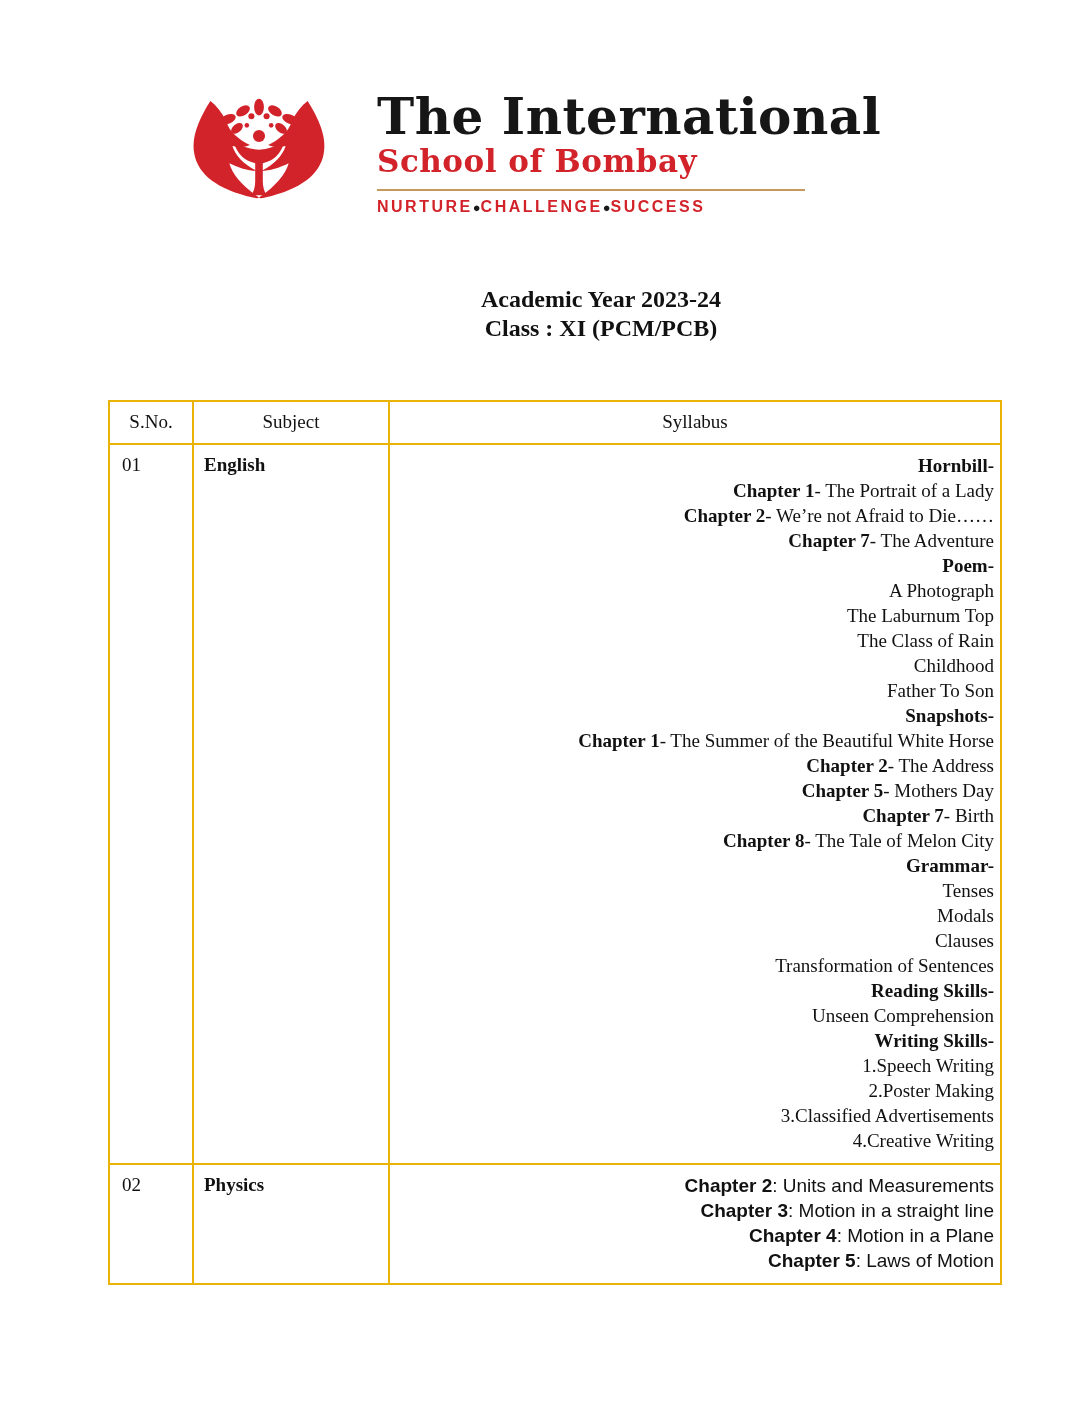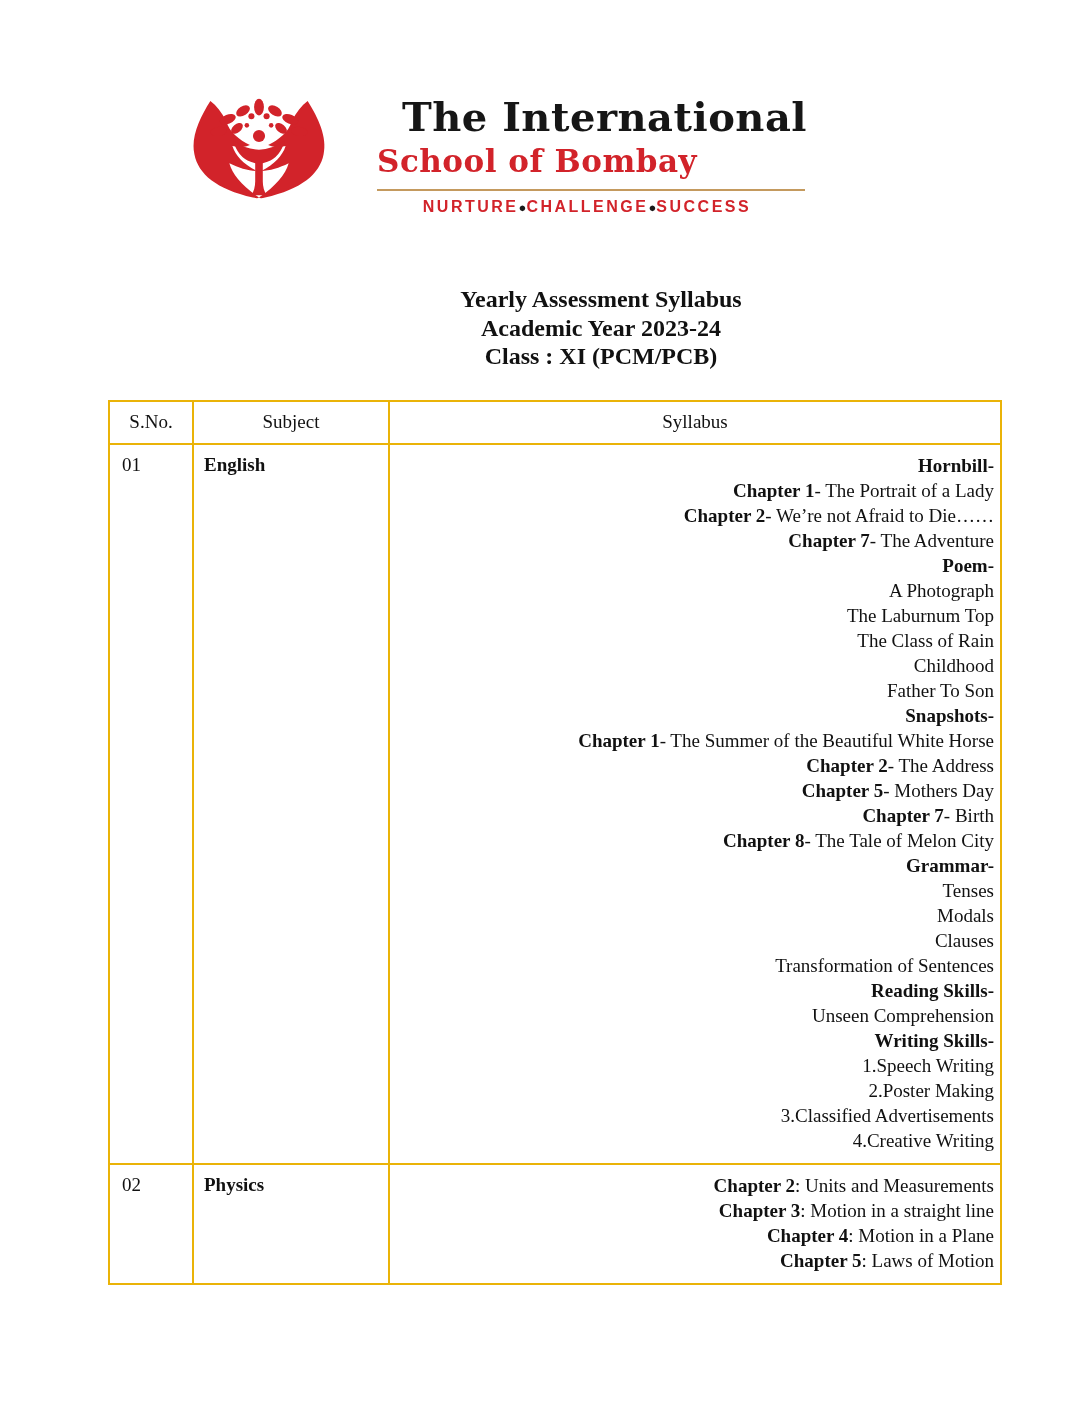--- a/index.html
+++ b/index.html
@@ -18,32 +18,32 @@
   }
   
   .logo-block{
     position:absolute;left:183px;top:96px;
     display:flex;align-items:flex-start;gap:42px;
   }
   .logo-mark{width:152px;height:118px;flex:0 0 auto;}
   .logo-text{width:430px;}
   .logo-line1{
     font-family:"DejaVu Serif", serif;
-    font-weight:bold;font-size:40px;line-height:42px;
-    color:#161616;letter-spacing:0.5px;white-space:nowrap;text-align:right;
+    font-weight:bold;font-size:50px;line-height:42px;
+    color:#161616;letter-spacing:0.5px;white-space:nowrap;
   }
   .logo-line2{
     font-family:"DejaVu Serif", serif;
     font-weight:bold;font-size:31px;line-height:46px;
     color:var(--red);letter-spacing:0.5px;white-space:nowrap;
   }
   .logo-rule{height:2px;background:var(--gold);width:428px;margin-top:5px;}
   .logo-tagline{
     margin-top:7px;width:420px;
-    display:flex;align-items:center;justify-content:center;
+    display:flex;align-items:center;justify-content:flex-start;
     font-family:"Liberation Sans", sans-serif;
     font-weight:bold;font-size:16px;letter-spacing:2.5px;
     color:var(--red);white-space:nowrap;
   }
   .logo-tagline .dot{color:#1a1a1a;font-size:13px;letter-spacing:0;}
   
   .heading{
     position:absolute;left:214px;top:285px;width:774px;
     text-align:center;
     font-weight:bold;font-size:24px;line-height:28.5px;
@@ -63,21 +63,21 @@
   col.c-syllabus{width:612px;}
   th{
     font-weight:normal;font-size:21px;
     text-align:center;padding:9px 4px 10px 4px;
   }
   td.col-sno{padding:9px 4px 6px 12px;}
   td.col-subject{font-weight:bold;padding:9px 4px 6px 10px;}
   td.col-syllabus{padding:8px 6px 10px 10px;text-align:right;}
   .syl-line{line-height:25px;}
   td.col-syllabus.sans .syl-line{
-    font-family:Liberation Serif, serif;
+    font-family:Liberation Sans, sans-serif;
     font-size:19px;
   }
 </style>
 </head>
 <body>
 
 <header class="logo-block">
   <svg class="logo-mark" viewBox="0 0 200 150" xmlns="http://www.w3.org/2000/svg" aria-hidden="true">
     <g fill="#D2232A">
 
@@ -131,21 +131,20 @@
       <span>NURTURE</span>
       <span class="dot">●</span>
       <span>CHALLENGE</span>
       <span class="dot">●</span>
       <span>SUCCESS</span>
     </div>
   </div>
 </header>
 
 <section class="heading">
-  <div>Yearly Assessment Syllabus</div>
   <div>Academic Year 2023-24</div>
   <div>Class : XI (PCM/PCB)</div>
 </section>
 
 <table class="syllabus">
   <colgroup>
     <col class="c-sno">
       <col class="c-subject">
       <col class="c-syllabus">
   </colgroup>

